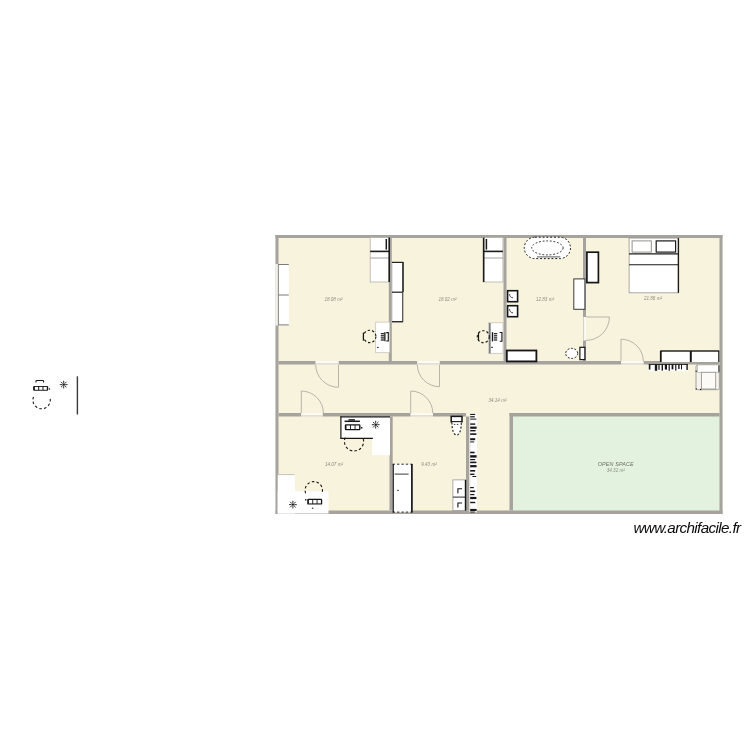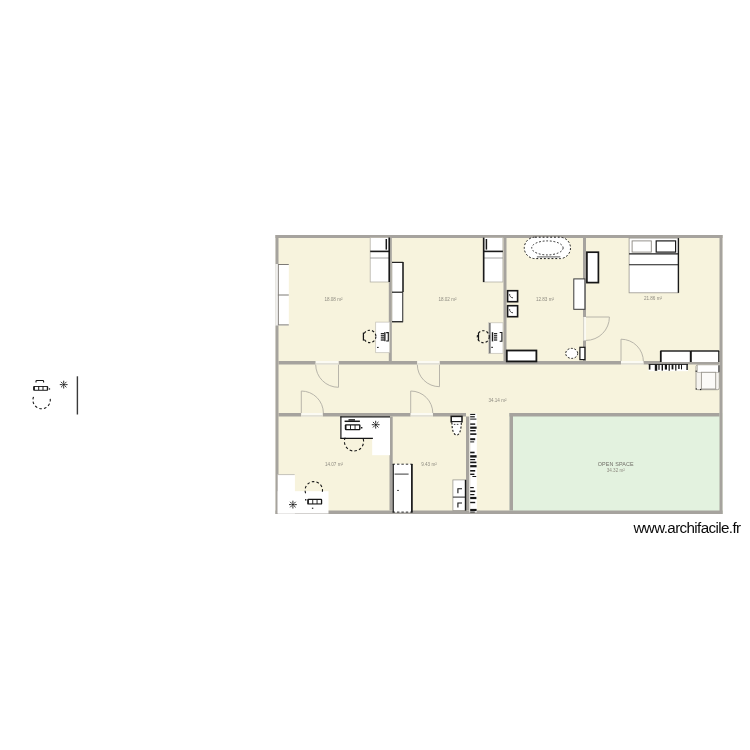--- a/index.html
+++ b/index.html
@@ -1,16 +1,16 @@
 <!DOCTYPE html>
 <html><head>
 <meta charset="utf-8">
 <style>
   html,body{margin:0;padding:0;background:#ffffff;}
-  .page{position:relative;width:750px;height:750px;background:#ffffff;overflow:hidden;}
+  .page{position:relative;width:750px;height:750px;background:#ffffff;overflow:hidden;font-style:italic;}
   svg{display:block;}
   text{font-family:"Liberation Sans",sans-serif;}
 </style>
 </head>
 <body>
 <div class="page">
 <svg width="750" height="750" viewBox="0 0 750 750">
 
   <rect x="275.5" y="235" width="447" height="279" fill="#f7f3dd"></rect>
 

